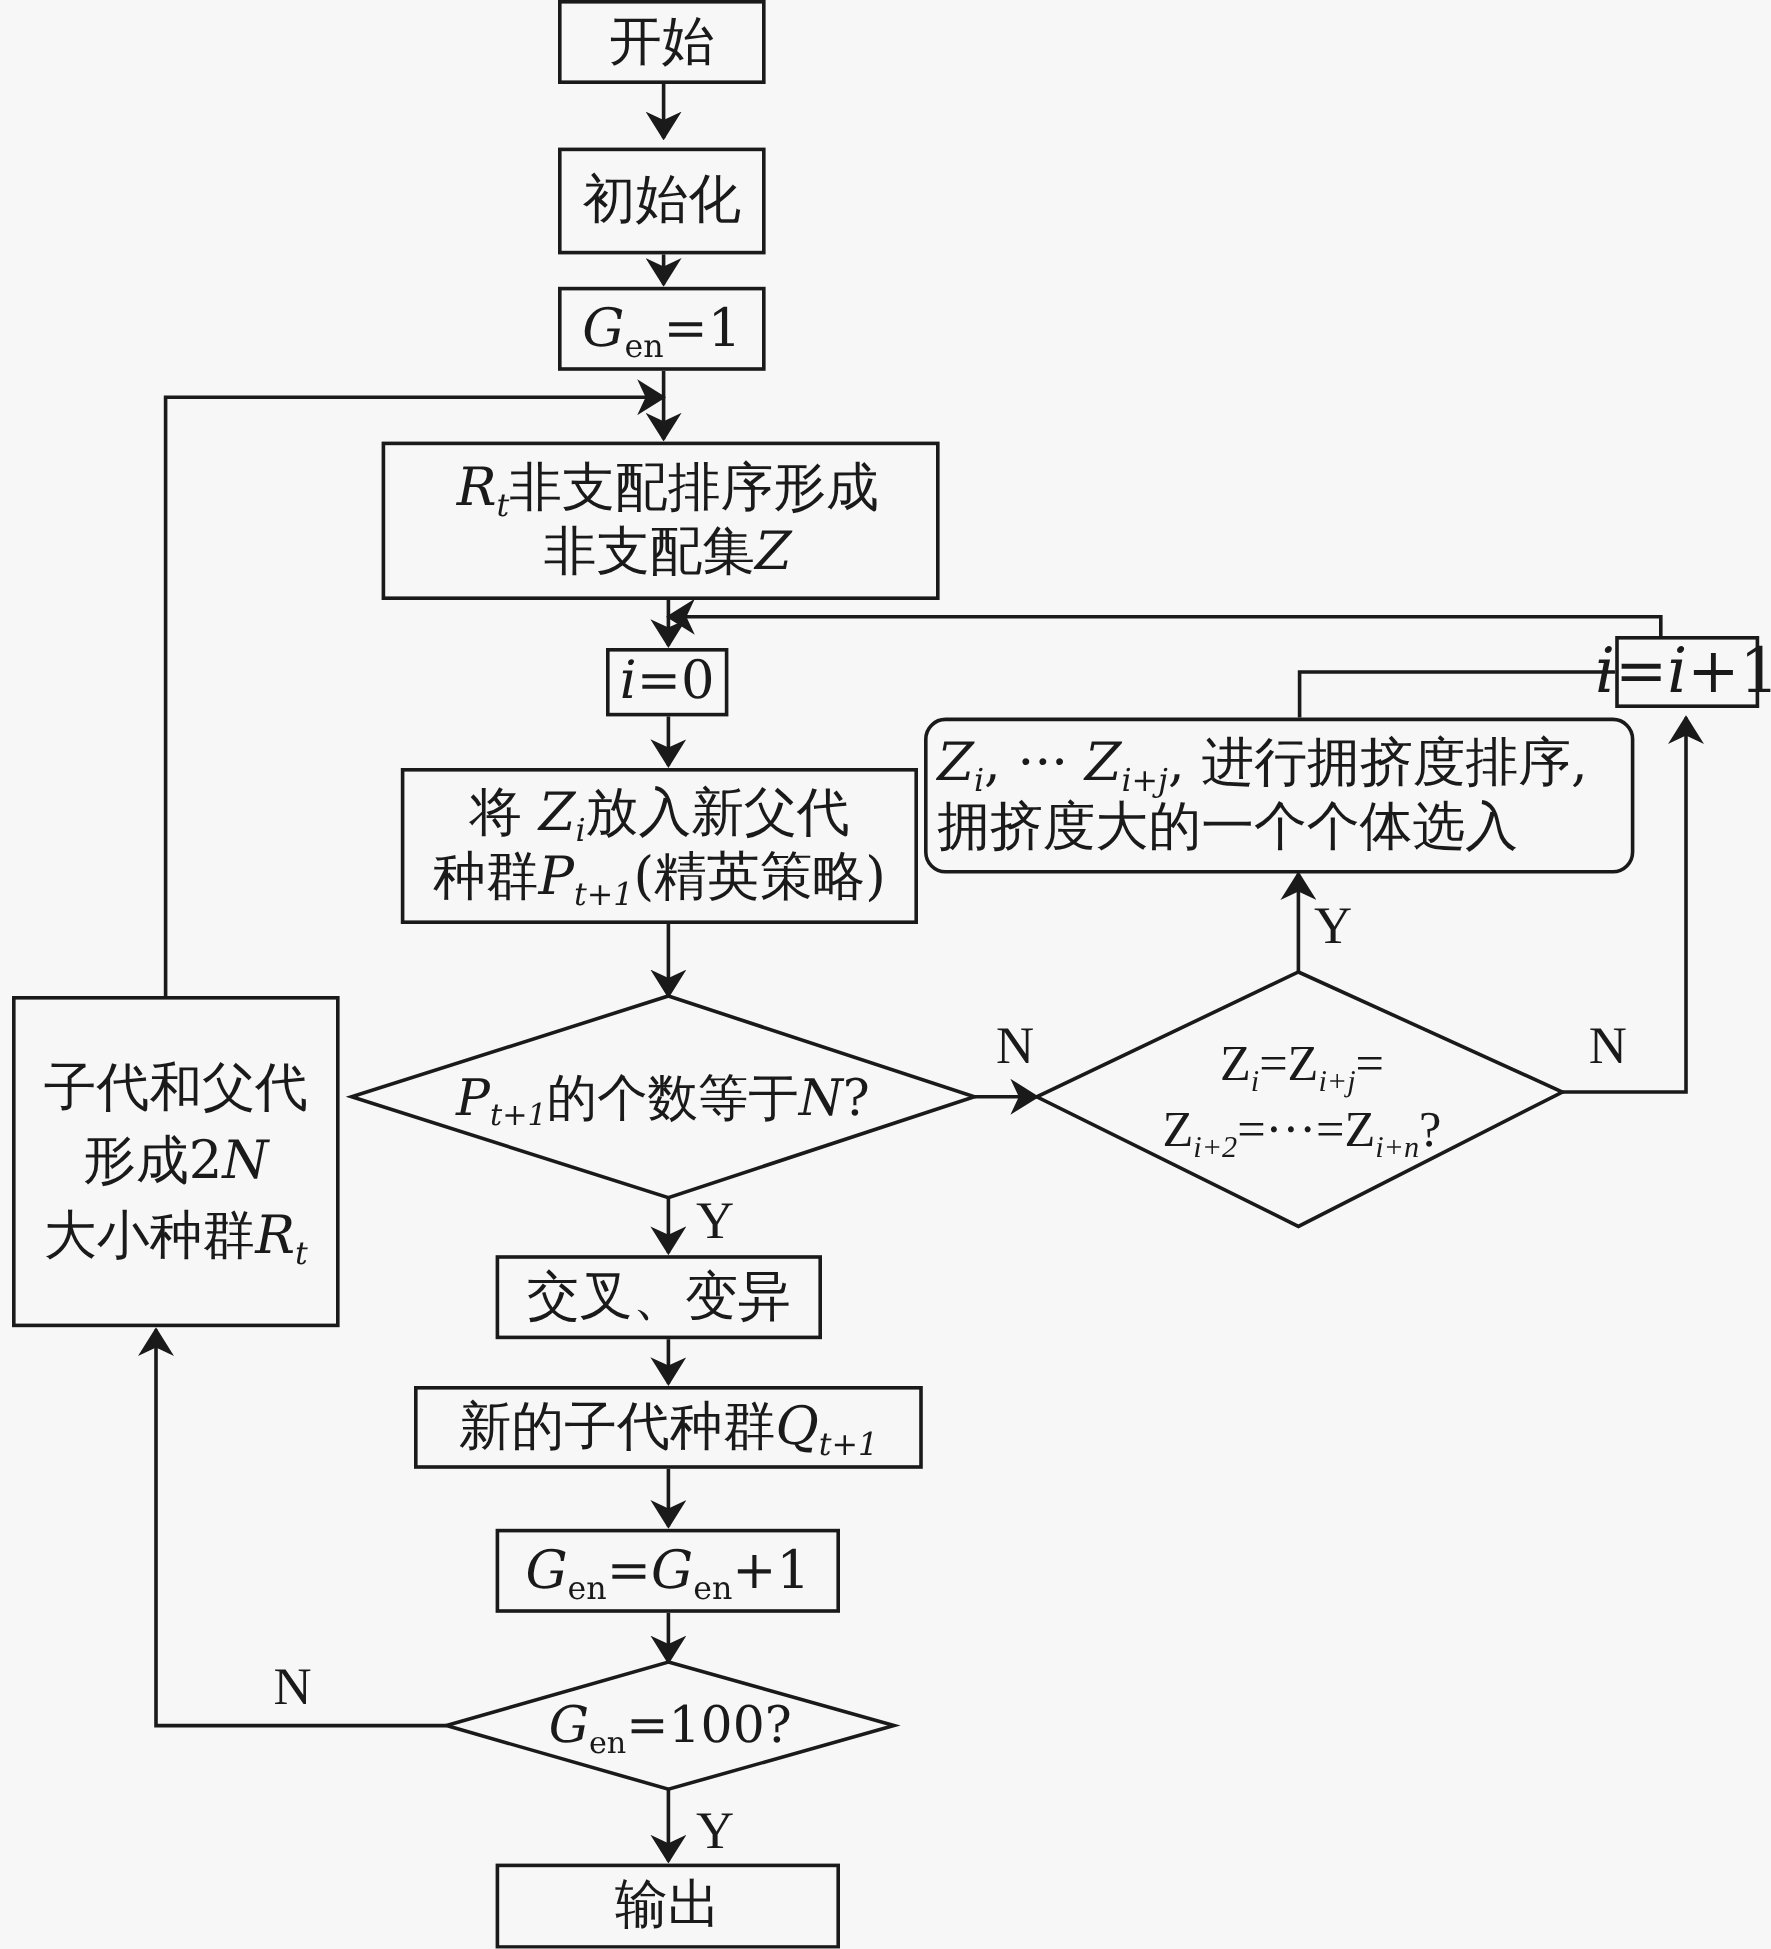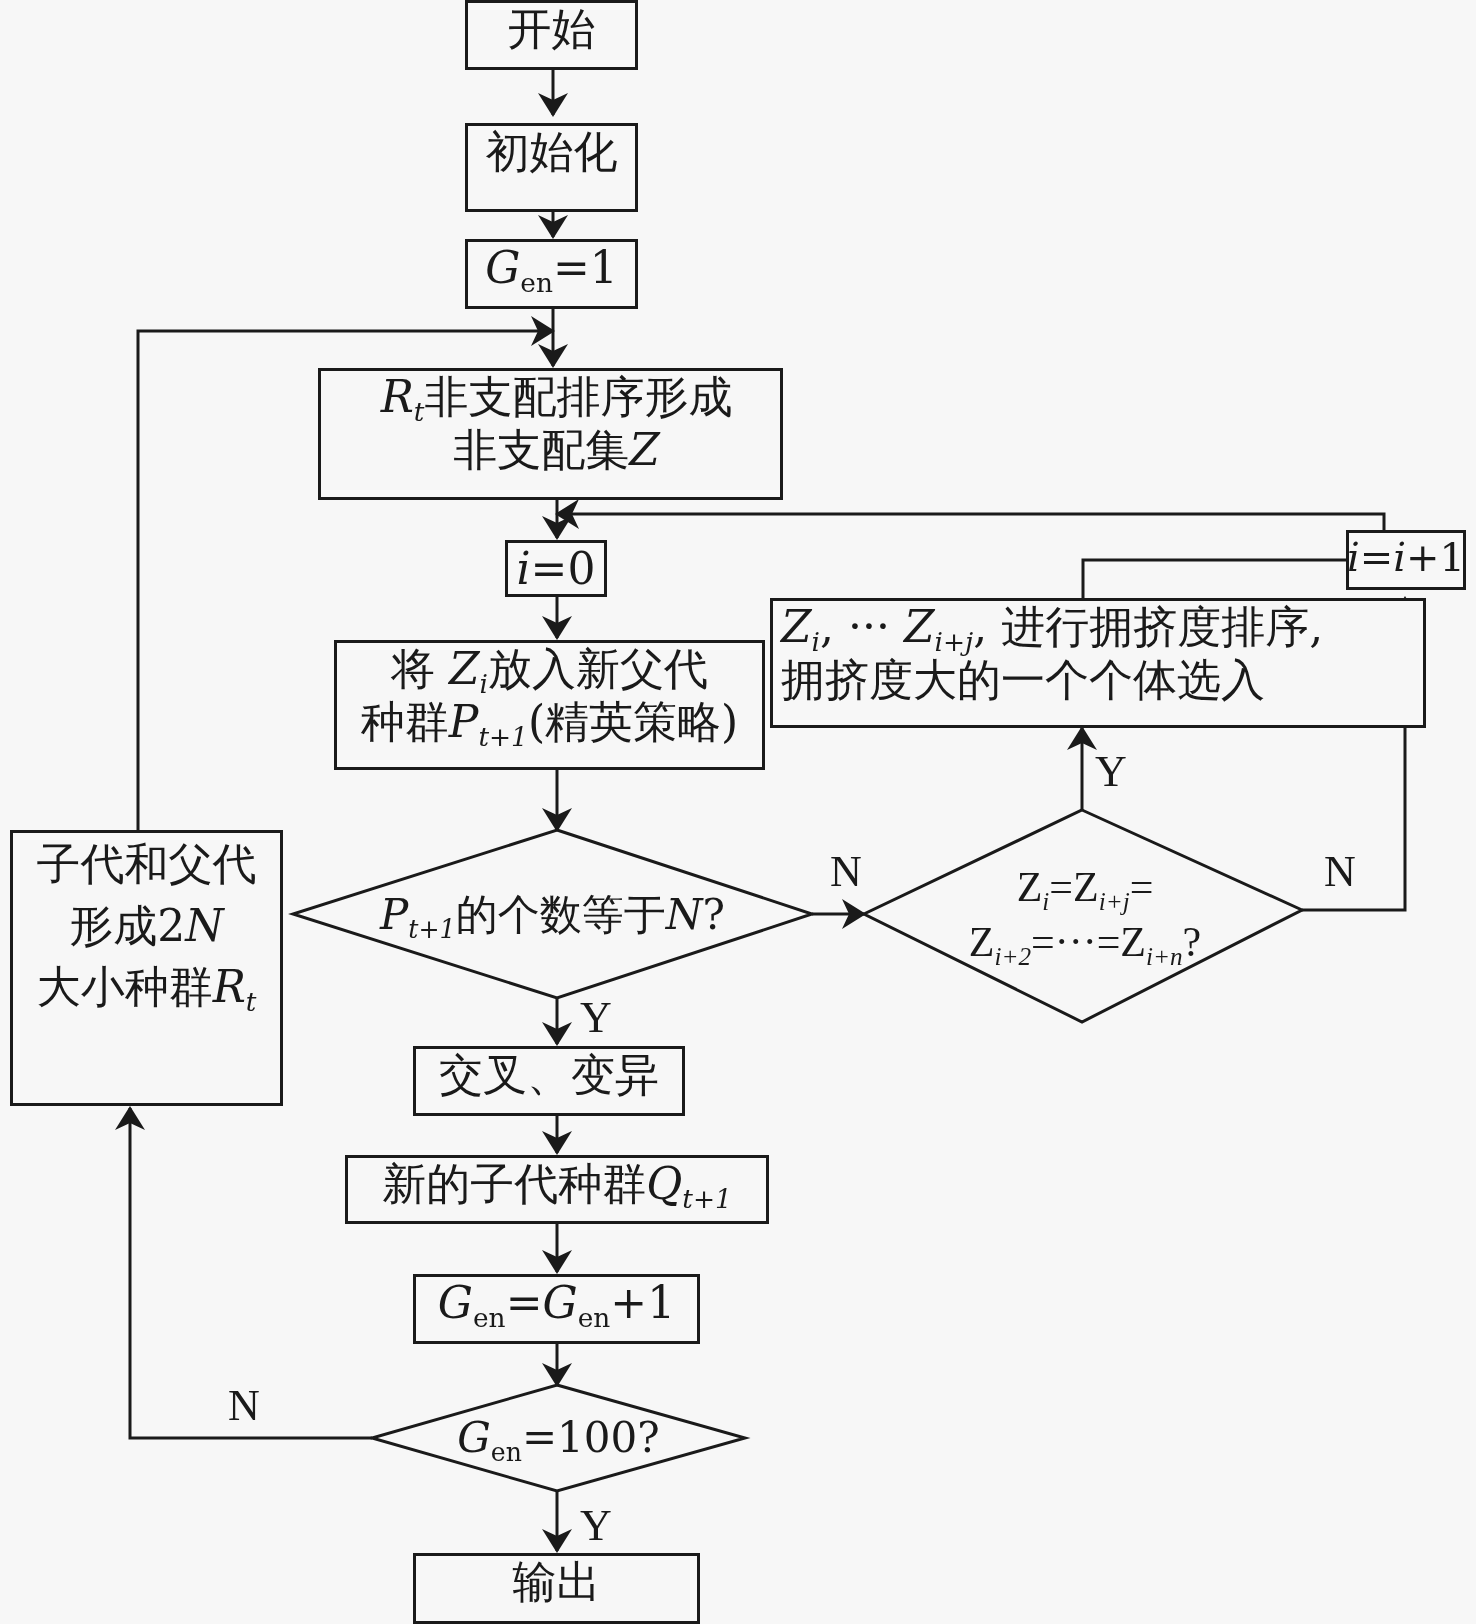--- a/index.html
+++ b/index.html
@@ -1,20 +1,20 @@
 <!DOCTYPE html>
 <html><head>
 <meta charset="utf-8">
 <style>
   html, body { margin: 0; padding: 0; background: #f7f7f7; }
   #canvas { position: relative; width: 1476px; height: 1624px; background: #f7f7f7; overflow: hidden; }
   svg.wires { position: absolute; left: 0; top: 0; }
   .node {
     position: absolute; box-sizing: border-box; border: 3px solid #1a1a1a; background: #f7f7f7;
-    display: flex; flex-direction: column; align-items: center; 
+    display: flex; flex-direction: column; align-items: center; justify-content: center;
     font-family: "DejaVu Serif", "Liberation Serif", serif; font-size: 44px; color: #1a1a1a;
     line-height: 1.2; text-align: center; white-space: nowrap;
   }
   .dtext {
     position: absolute; display: flex; flex-direction: column; align-items: center; justify-content: center;
     font-family: "DejaVu Serif", "Liberation Serif", serif; font-size: 42px; color: #1a1a1a;
     line-height: 1.3; text-align: center; white-space: nowrap;
   }
   .lbl {
     position: absolute; font-family: "Liberation Serif", "DejaVu Serif", serif; font-size: 44px; color: #1a1a1a;
@@ -90,26 +90,26 @@
 
   <div class="node" style="left:505px;top:540px;width:102px;height:57px;">
     <span class="ln"><i>i</i><span>=0</span></span>
   </div>
 
   <div class="node" style="left:334px;top:640px;width:431px;height:130px;">
     <span class="ln"><span>将 </span><i>Z</i><sub><i>i</i></sub><span>放入新父代</span></span>
     <span class="ln"><span>种群</span><i>P</i><sub><i>t+1</i></sub><span>(精英策略)</span></span>
   </div>
 
-  <div class="node" style="left:770px;top:598px;width:656px;height:130px;align-items:flex-start;padding-left:8px;">
+  <div class="node" style="left:770px;top:598px;width:592px;height:130px;align-items:flex-start;padding-left:8px;border-radius:18px;">
     <span class="ln"><i>Z</i><sub><i>i</i></sub><span>, ··· </span><i>Z</i><sub><i>i+j</i></sub><span>, 进行拥挤度排序,</span></span>
     <span class="ln">拥挤度大的一个个体选入</span>
   </div>
 
-  <div class="node" style="left:1346px;top:530px;width:120px;height:60px;font-size:40px;">
+  <div class="node" style="left:1346px;top:530px;width:120px;height:60px;font-size:52px;">
     <span class="ln"><i>i</i><span>=</span><i>i</i><span>+1</span></span>
   </div>
 
   <div class="node" style="left:10px;top:830px;width:273px;height:276px;line-height:1.4;">
     <span class="ln">子代和父代</span>
     <span class="ln"><span>形成2</span><i>N</i></span>
     <span class="ln"><span>大小种群</span><i>R</i><sub><i>t</i></sub></span>
   </div>
 
   <div class="node" style="left:413px;top:1046px;width:272px;height:70px;">

